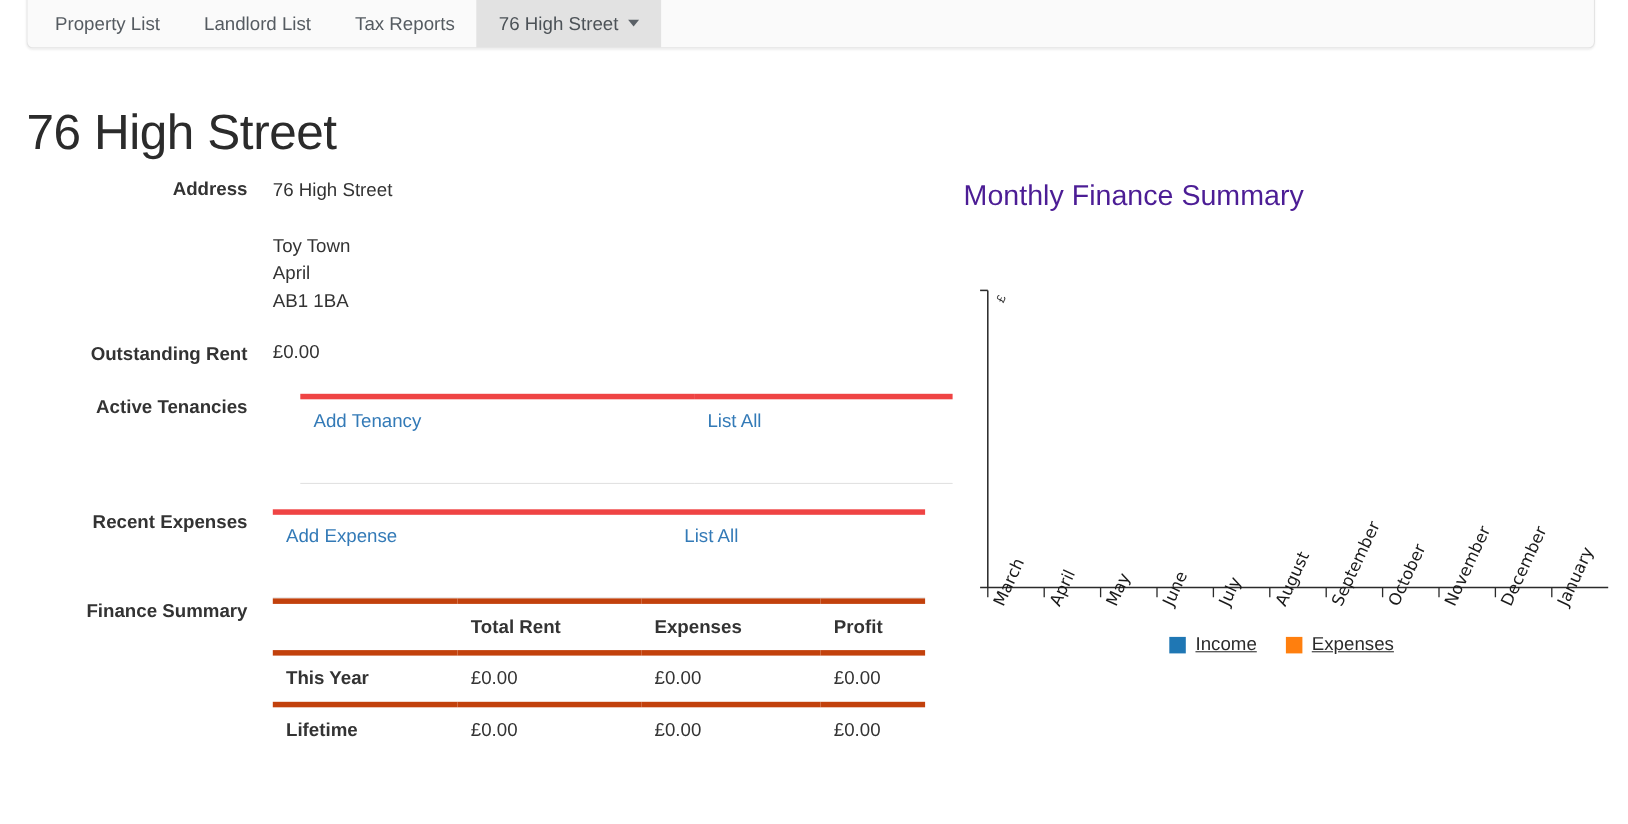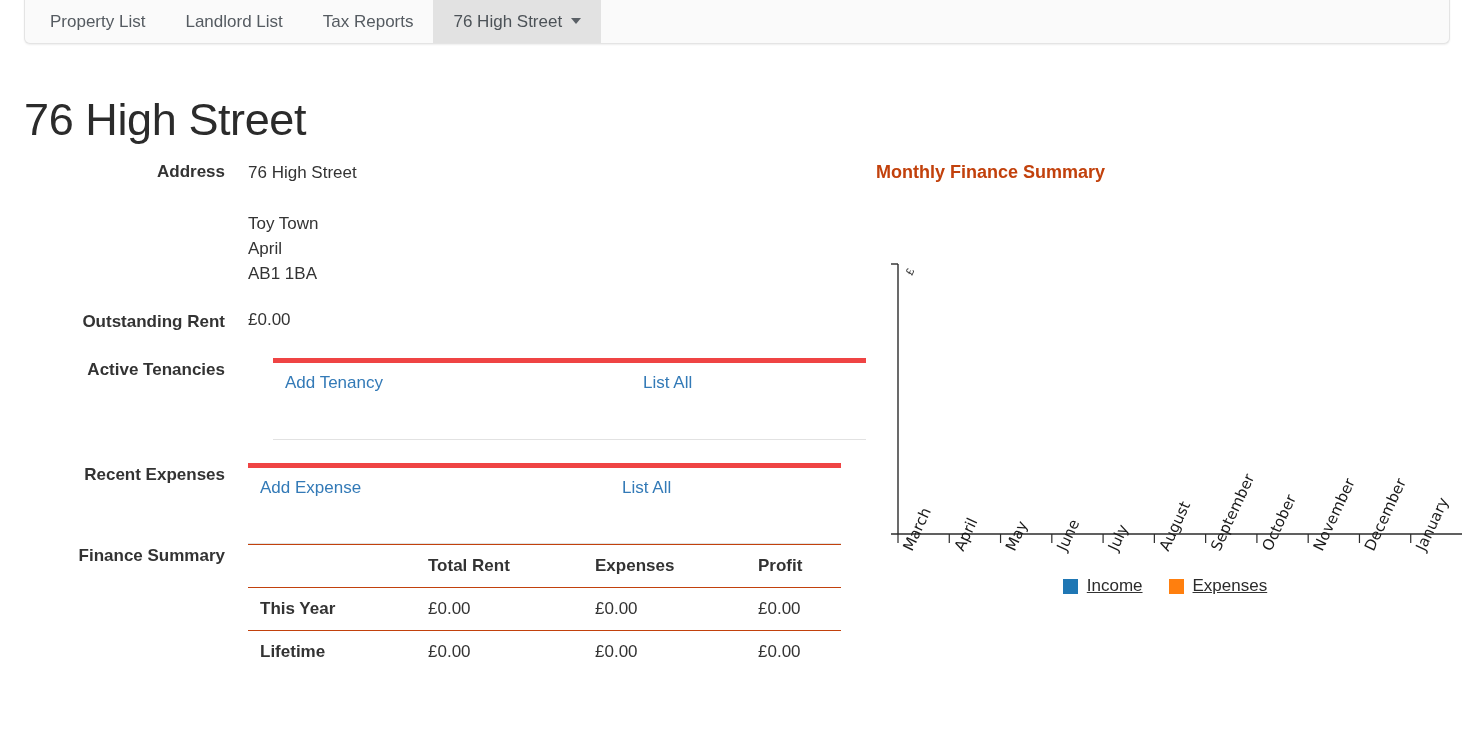--- a/index.html
+++ b/index.html
@@ -118,44 +118,44 @@
   }
   .link {
     color: #337ab7;
     text-decoration: none;
     cursor: pointer;
     font-size: 17px;
   }
   .right { text-align: right; padding-right: 11px !important; }
   .fin-table { width: 593px; border-collapse: collapse; font-size: 17px; }
   .fin-table th, .fin-table td {
-    border-top: 1px solid #c2410c;
+    border-top: 5px solid #c2410c;
     padding: 11px 0 11px 12px;
     text-align: left;
     color: #333333;
     vertical-align: middle;
   }
   .fin-table th { font-weight: bold; }
   .fin-table .col-name { width: 168px; }
   .fin-table .col-a { width: 167px; }
   .fin-table .col-b { width: 163px; }
   .fin-table tbody th { font-weight: bold; }
 
   
   .chart-panel {
     position: absolute;
     left: 860px; top: 100px;
     width: 610px; height: 560px;
   }
   .chart-title {
     position: absolute;
     left: 16px; top: 10px;
-    font-size: 18px;
-    color: #c2410c;
-    font-weight: 700;
+    font-size: 26px;
+    color: #4c1d95;
+    font-weight: 400;
     white-space: nowrap;
   }
   .chart-svg { position: absolute; left: 0; top: 0; }
   .legend {
     position: absolute;
     left: 0; top: 424px;
     width: 610px;
     display: flex;
     justify-content: center;
     align-items: center;

